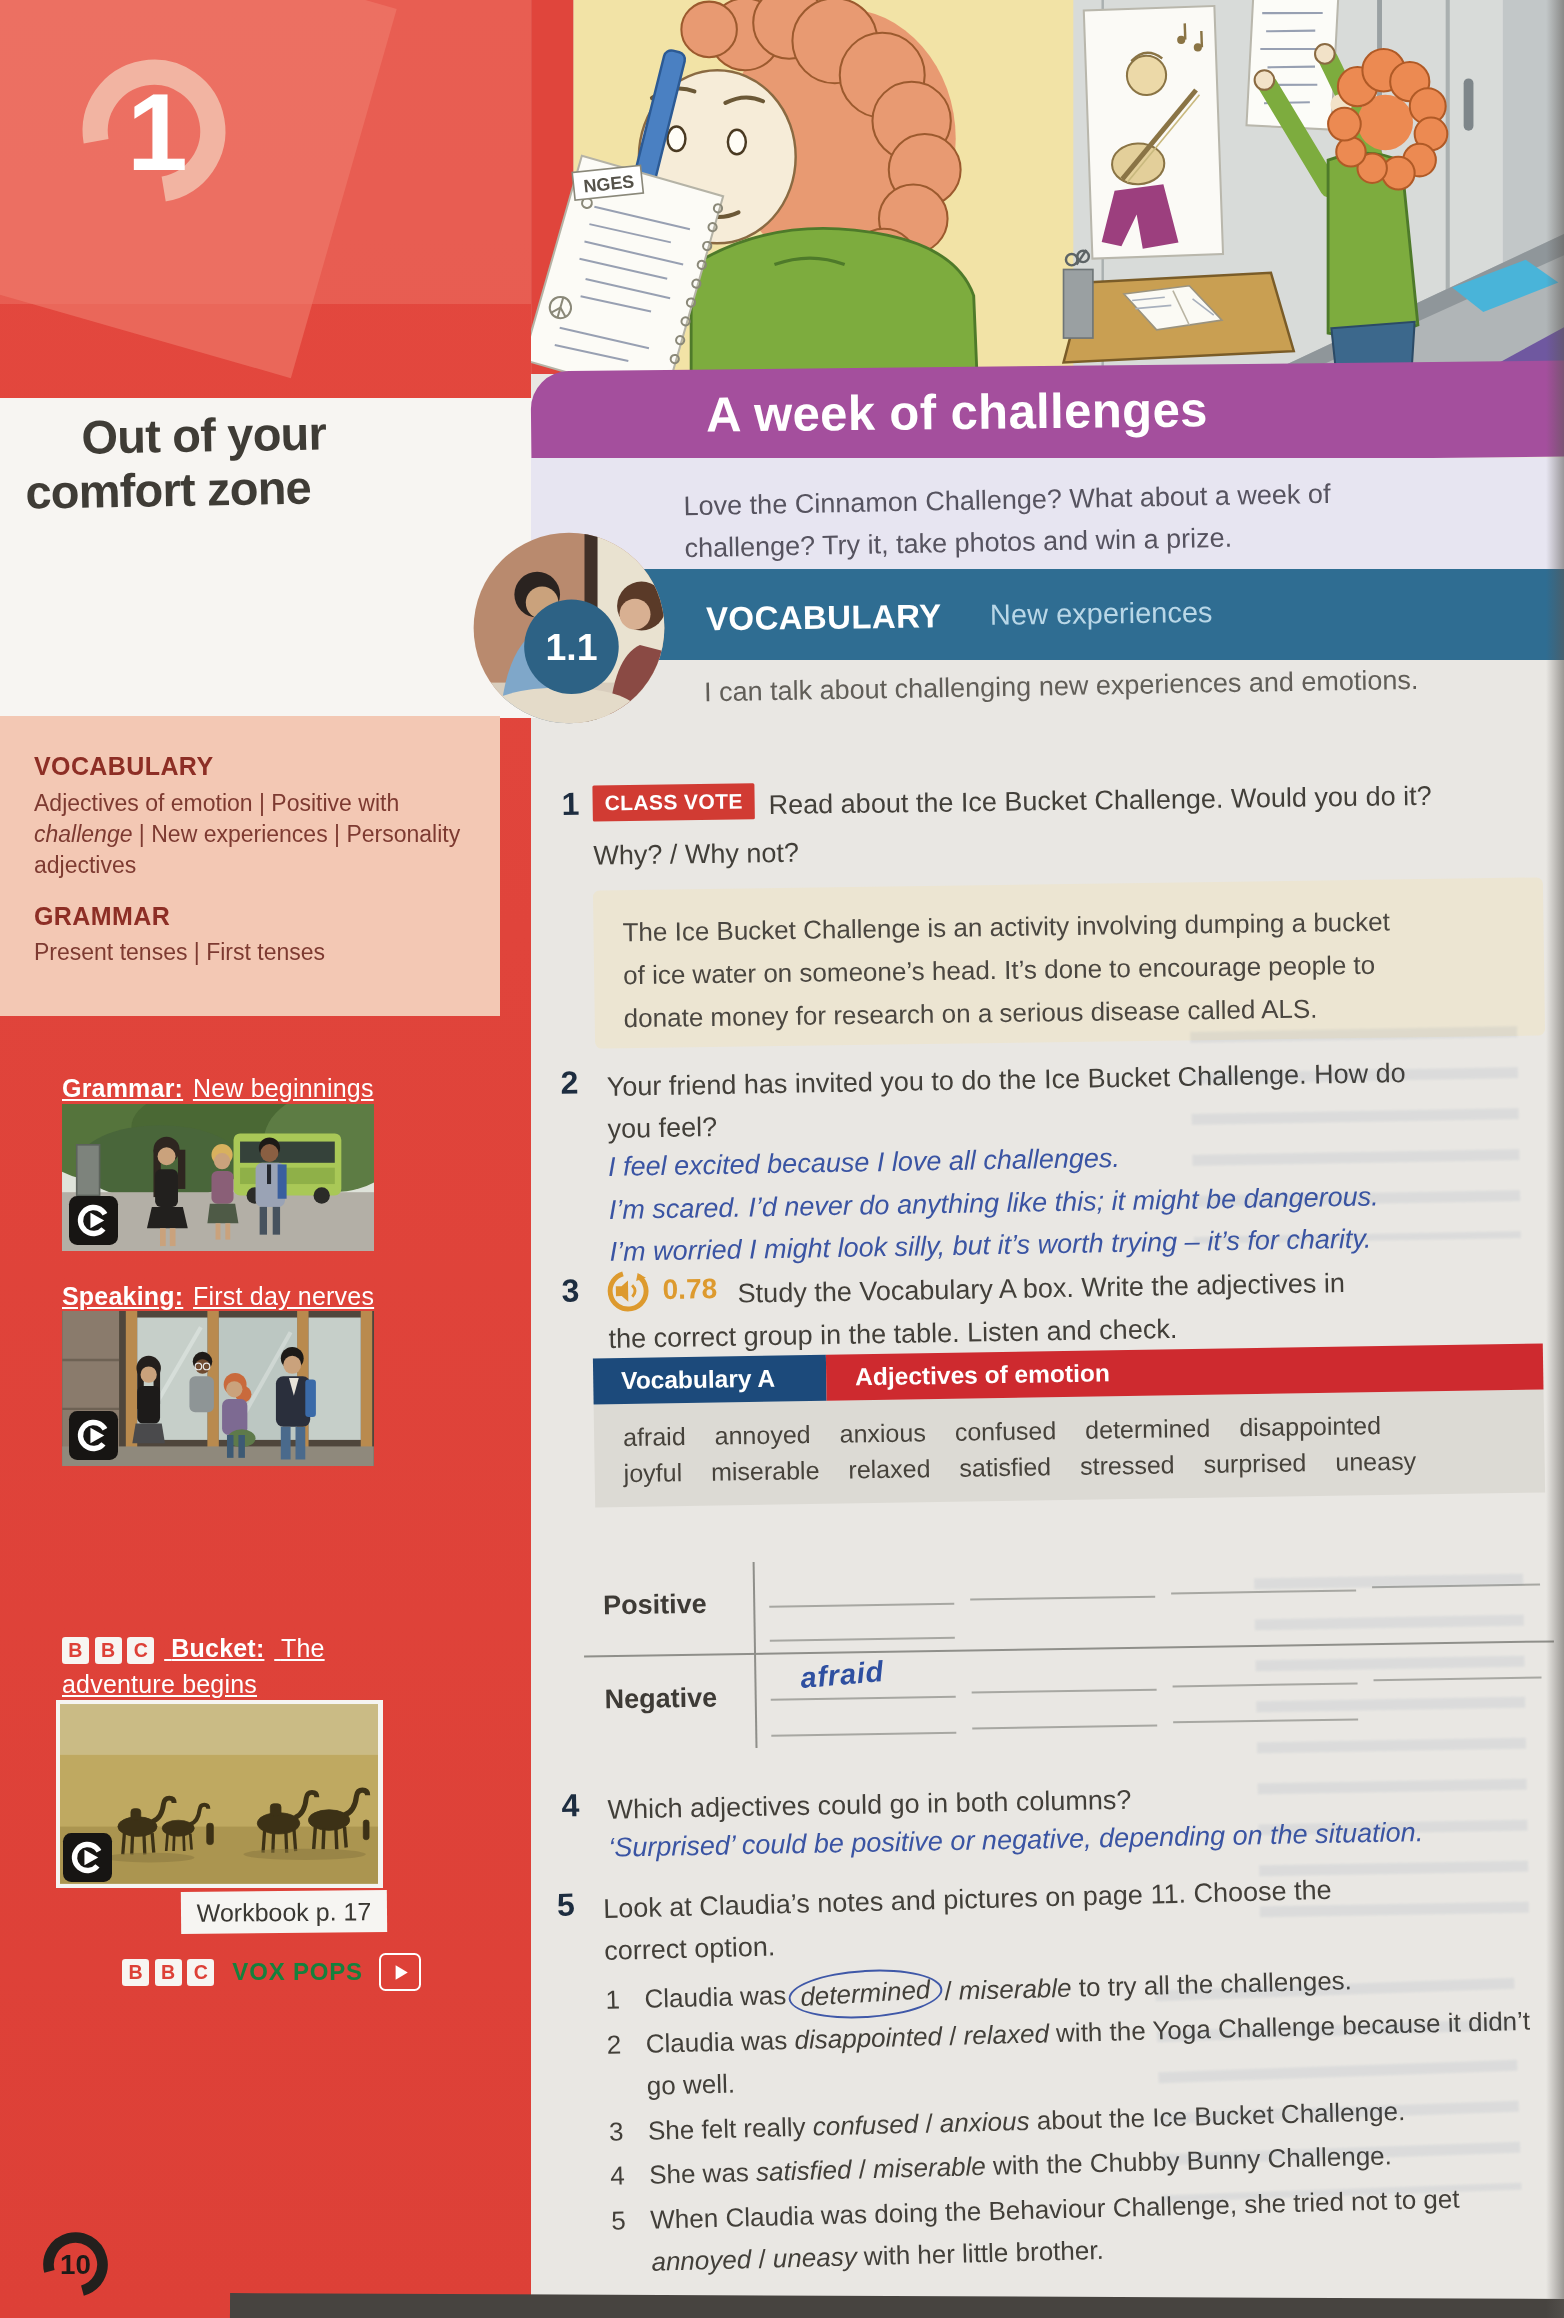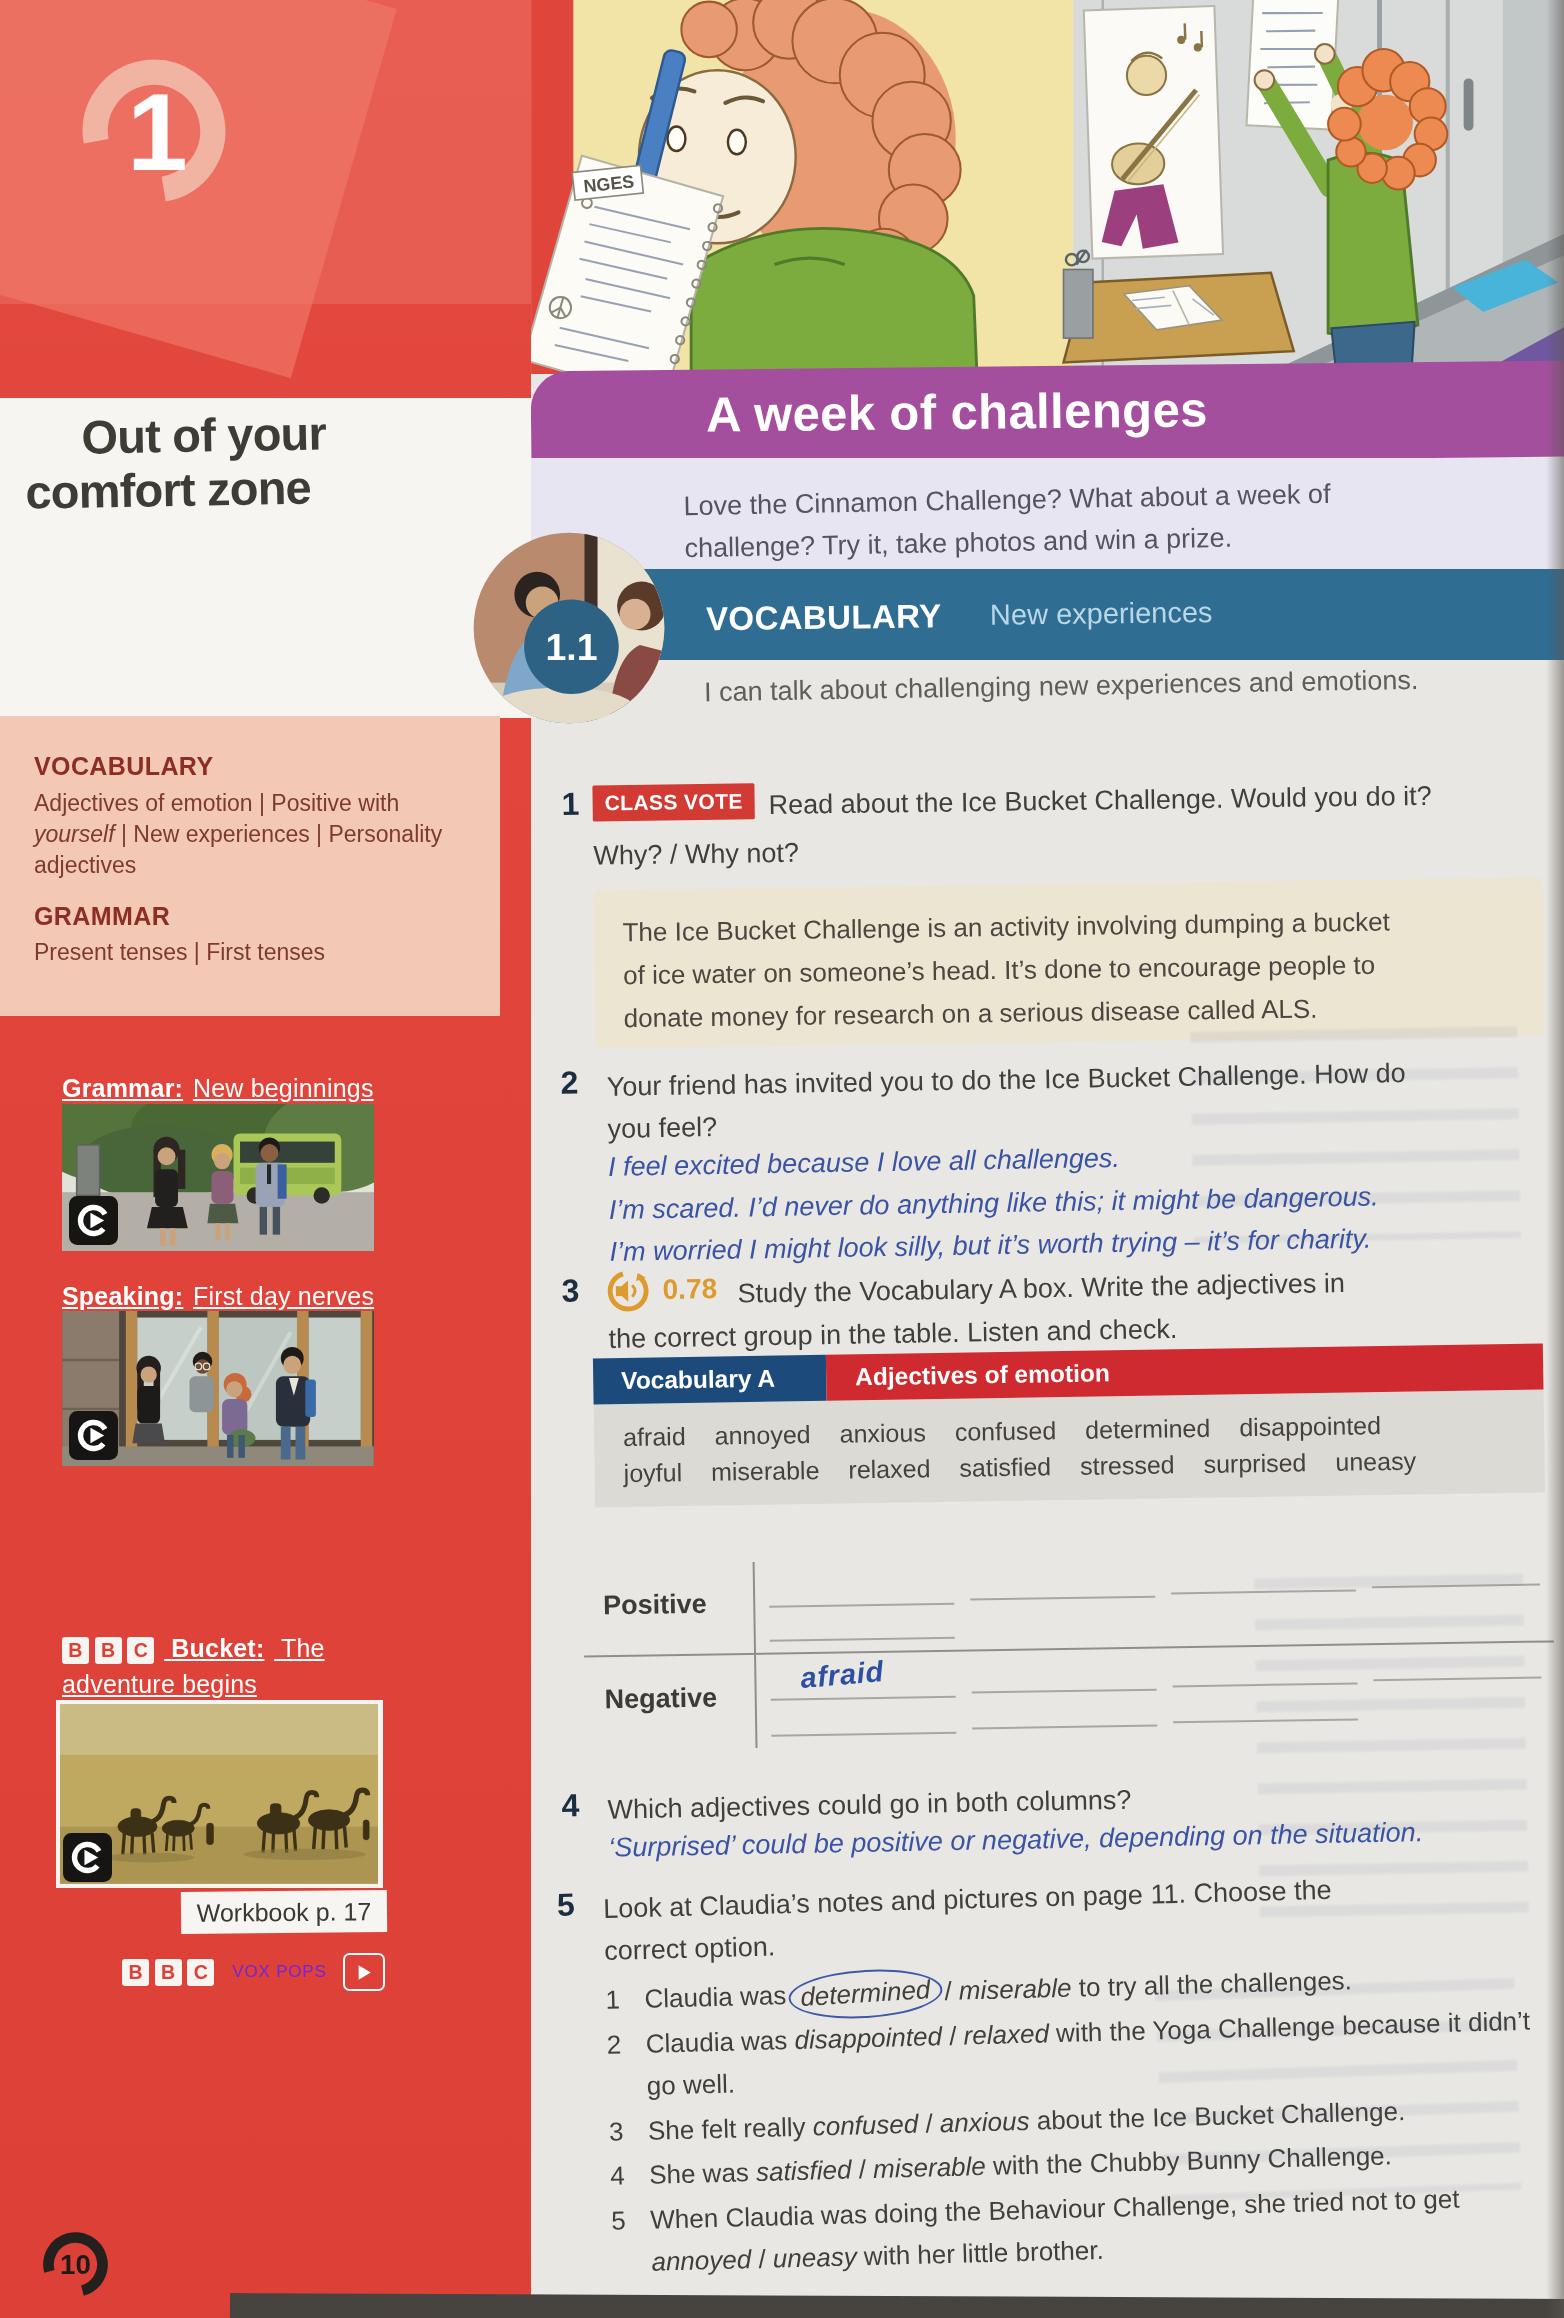--- a/index.html
+++ b/index.html
@@ -29,21 +29,21 @@
   .photo svg{display:block;}
   .playbadge{position:absolute;left:6.5px;bottom:6.5px;width:49px;height:49px;background:#171513;border-radius:8.2px;}
   .playbadge svg{width:100%;height:100%;}
 
   .bbc-row{display:flex;align-items:center;gap:5.7px;}
   .bbc-box{width:27px;height:27px;background:#f7f5f2;border-radius:3.3px;display:flex;align-items:center;justify-content:center;
            font-weight:bold;font-size:19.6px;color:#dd4037;}
   .workbook{left:181px;top:1891px;width:206px;height:42px;background:#f6f5f2;display:flex;align-items:center;justify-content:center;
             font-size:25px;color:#3a3833;transform:rotate(-.5deg);}
   .voxrow{left:122px;top:1953px;display:flex;align-items:center;gap:9.8px;}
-  .vox-label{color:#6d28d9;font-weight:normal;font-size:17px;letter-spacing:0.8px;margin-left:8.2px;}
+  .vox-label{color:#15803d;font-weight:bold;font-size:24px;letter-spacing:0.8px;margin-left:8.2px;}
   .vox-play{width:38px;height:34px;border:2.4px solid #fff;border-radius:6.5px;display:flex;align-items:center;justify-content:center;margin-left:6.5px;}
   .vox-play svg{width:21px;height:21px;}
   .pagenum-ring{left:33px;top:2222px;width:85px;height:85px;}
 
   
   .illo{left:531px;top:0;width:1034px;height:374px;}
   .banner{left:531px;top:366px;width:1034px;height:96px;background:#a44f9d;border-radius:38px 0 0 0;transform:rotate(-.6deg);}
   .banner-text{position:absolute;left:175px;top:0;height:96px;line-height:91px;color:#fff;font-size:49px;font-weight:bold;letter-spacing:0.4px;}
   .lavband{left:531px;top:458px;width:1034px;height:114px;background:#e7e5f1;}
   .lav-text{position:absolute;left:153px;top:21px;font-size:27px;color:#56535f;line-height:42px;transform:rotate(-1.1deg);}
@@ -118,21 +118,21 @@
     <div class="page-title">
       <span class="l1">Out of your</span>
       <span>comfort zone</span>
     </div>
   </div>
 
   <div class="abs pink-panel">
     <div class="pp-head">VOCABULARY</div>
     <div class="pp-body">
       <span>Adjectives of emotion | Positive with</span><br>
-      <i>yourself</i><span> | New experiences | Personality</span><br>
+      <i>challenge</i><span> | New experiences | Personality</span><br>
       <span>adjectives</span>
     </div>
     <div class="pp-gap"></div>
     <div class="pp-head">GRAMMAR</div>
     <div class="pp-body">Present tenses | First tenses</div>
   </div>
 
   <div class="abs vid-label" style="left:62px;top:1074px;">
     <b>Grammar:</b><span>New beginnings</span>
   </div>

